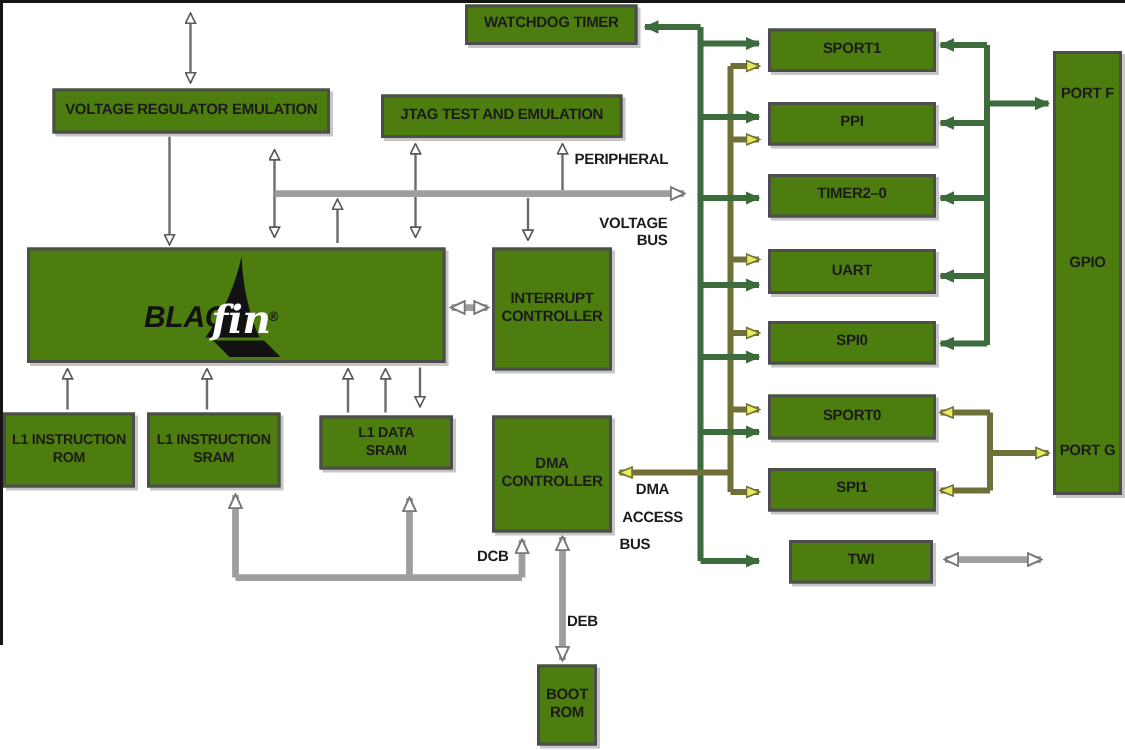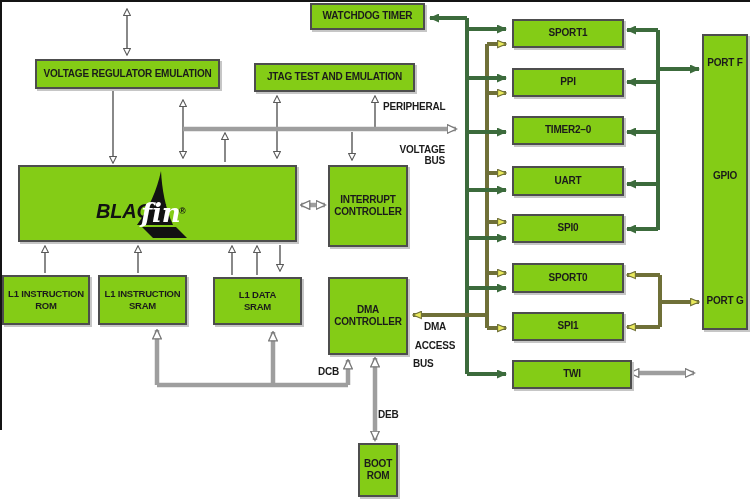--- a/index.html
+++ b/index.html
@@ -1,19 +1,19 @@
 <!DOCTYPE html>
 <html><head>
 <meta charset="utf-8">
 <style>
   html,body{margin:0;padding:0;background:#fff;}
   #stage{position:relative;width:750px;height:500px;background:#fff;overflow:hidden;
          font-family:"Liberation Sans",sans-serif;}
   #wires{position:absolute;left:0;top:0;z-index:1;}
-  .box{position:absolute;z-index:2;background:#84cc16;border:2px solid #4d4d4d;
+  .box{position:absolute;z-index:2;background:#4d7c0f;border:2px solid #4d4d4d;
        box-shadow:2px 2px 0 #c6c6c6;display:flex;flex-direction:column;align-items:center;
        justify-content:center;font-weight:bold;font-size:10px;line-height:1.25;color:#1b1b1b;
        text-align:center;box-sizing:border-box;letter-spacing:-0.2px;}
   .lbl{position:absolute;z-index:2;font-weight:bold;font-size:10px;color:#1b1b1b;
        letter-spacing:-0.2px;}
   .edge{position:absolute;z-index:3;background:#141414;}
   .portlbl{position:absolute;left:0;width:100%;text-align:center;font-weight:bold;
            font-size:10px;color:#1b1b1b;}
   #cpu-box{justify-content:center;}
 </style>
@@ -135,21 +135,21 @@
   <div class="box" style="left:2px;top:275px;width:88px;height:50px;font-size:9.5px">
     <div>L1 INSTRUCTION</div>
     <div>ROM</div>
   </div>
 
   <div class="box" style="left:98px;top:275px;width:89px;height:50px;font-size:9.5px">
     <div>L1 INSTRUCTION</div>
     <div>SRAM</div>
   </div>
 
-  <div class="box" style="left:213px;top:277px;width:89px;height:48px;font-size:9.5px">
+  <div class="box" style="left:213px;top:277px;width:89px;height:36px;font-size:9.5px">
     <div>L1 DATA</div>
     <div>SRAM</div>
   </div>
 
   <div class="box" style="left:328px;top:277px;width:80px;height:78px">
     <div>DMA</div>
     <div>CONTROLLER</div>
   </div>
 
   <div class="box" style="left:358px;top:443px;width:40px;height:54px">
@@ -171,21 +171,21 @@
     </div>
   <div class="box" style="left:512px;top:214px;width:112px;height:29px">
       <span>SPI0</span>
     </div>
   <div class="box" style="left:512px;top:263px;width:112px;height:30px">
       <span>SPORT0</span>
     </div>
   <div class="box" style="left:512px;top:312px;width:112px;height:29px">
       <span>SPI1</span>
     </div>
-  <div class="box" style="left:512px;top:360px;width:120px;height:29px">
+  <div class="box" style="left:526px;top:360px;width:96px;height:29px">
       <span>TWI</span>
     </div>
 
   <div class="box" style="left:702px;top:34px;width:46px;height:296px;justify-content:flex-start">
     <div class="portlbl" style="top:21px">PORT F</div>
     <div class="portlbl" style="top:134px">GPIO</div>
     <div class="portlbl" style="top:259px">PORT G</div>
   </div>
 
   <div class="lbl" style="left:383px;top:101px;width:74px;">PERIPHERAL</div>

